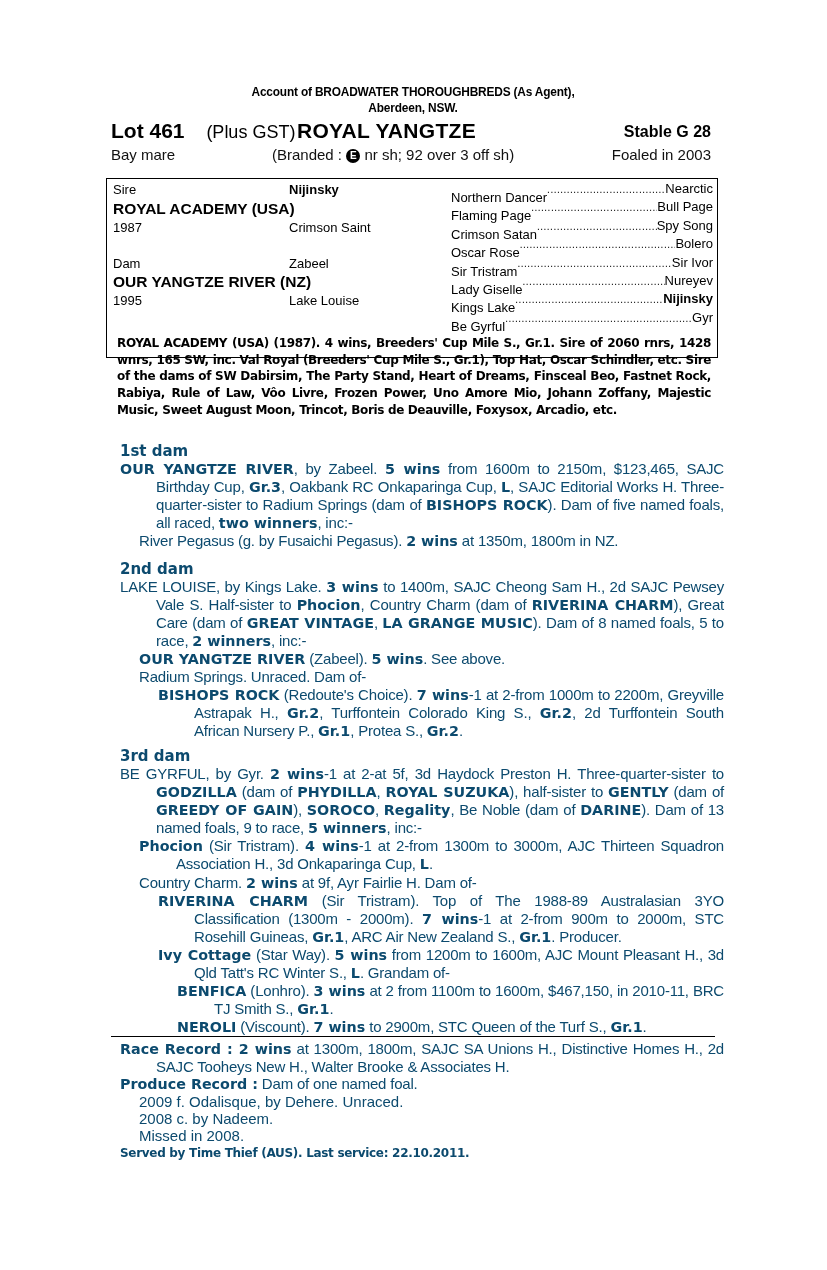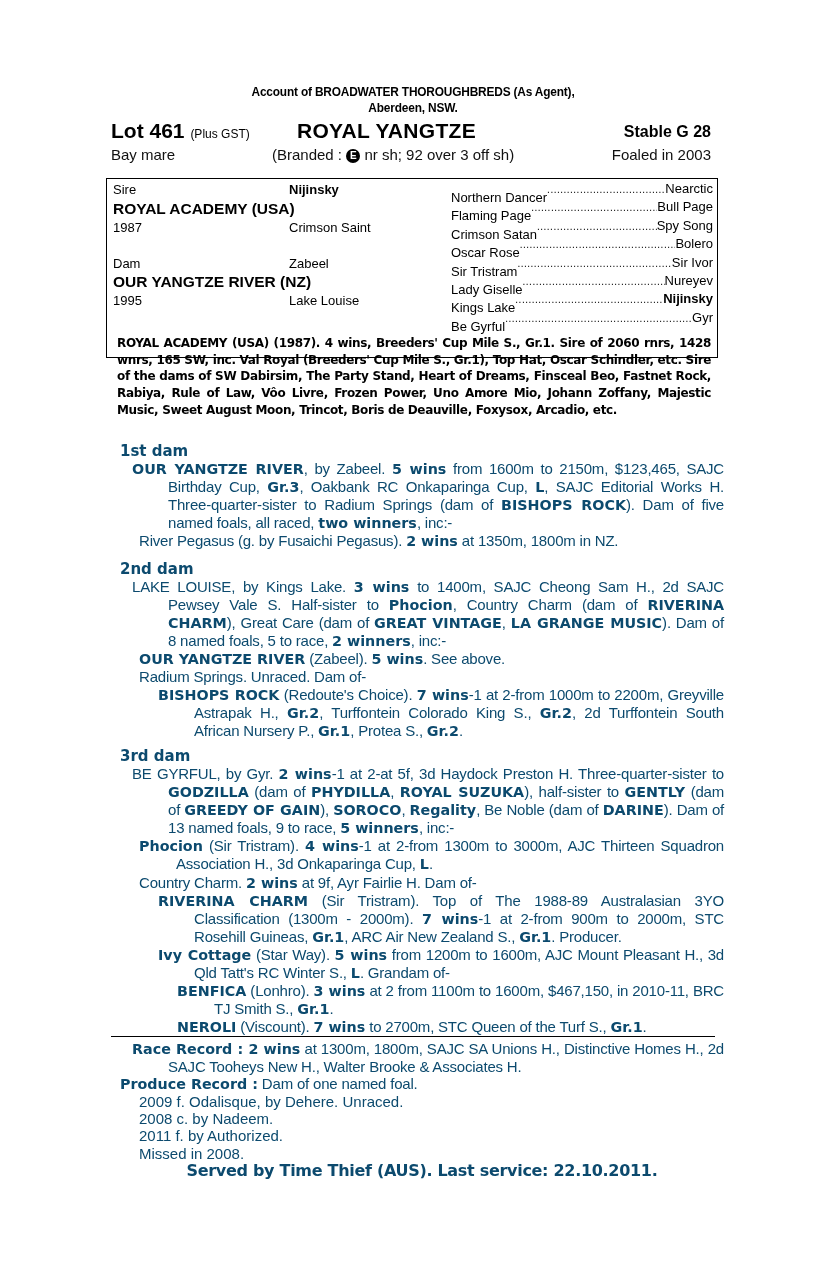--- a/index.html
+++ b/index.html
@@ -3,21 +3,21 @@
 <meta charset="utf-8">
 <style>
   html, body { margin: 0; padding: 0; background: #ffffff; }
   body { width: 827px; height: 1270px; position: relative; overflow: hidden;
          font-family: "Liberation Sans", sans-serif; color: #000; }
   .page { position: absolute; left: 111px; top: 84px; width: 604px; }
   .agent { text-align: center; font-family: "Liberation Sans", sans-serif; font-weight: bold;
            font-size: 13.5px; line-height: 16px; letter-spacing: -0.2px; transform: scaleX(0.88); transform-origin: center; }
   .titlerow { position: relative; height: 26px; margin-top: 2px; }
   .lot { position: absolute; left: 0; top: 0; font-weight: bold; font-size: 21px; line-height: 26px; }
-  .lot .gst { font-weight: normal; font-size: 12px; }
+  .lot .gst { font-weight: normal; font-size: 18px; margin-left: 16px; }
   .horse-name { position: absolute; left: 186px; top: 0; font-weight: bold; font-size: 21px; line-height: 26px; letter-spacing: 0.3px; }
   .stable { position: absolute; right: 4px; top: 2px; font-weight: bold; font-size: 16px; line-height: 24px; }
   .subrow { position: relative; height: 22px; font-size: 15px; line-height: 22px; color: #111; }
   .subrow .sex { position: absolute; left: 0; }
   .subrow .brand { position: absolute; left: 161px; }
   .subrow .foaled { position: absolute; right: 4px; }
   .brand-glyph { display: inline-block; width: 14px; height: 14px; border-radius: 50%; background: #000; color: #fff;
                  font-size: 10px; line-height: 14px; text-align: center; font-weight: bold; vertical-align: 1px; }
 
   .pedigree { position: absolute; left: 106px; top: 178px; width: 612px; height: 180px; border: 1.5px solid #000; box-sizing: border-box; }
@@ -31,27 +31,27 @@
   .ped-line .dots::after { content: "..................................................................................................."; letter-spacing: 0.5px; font-size: 10px; }
   .ped-line .r { flex: 0 0 auto; }
   .ped-line .r.bold { font-weight: bold; }
 
   .sire-para { position: absolute; left: 117px; top: 335px; width: 594px; font-family: "DejaVu Sans", sans-serif; font-weight: bold;
                font-size: 12px; line-height: 16.7px; text-align: justify; letter-spacing: -0.35px; }
 
   .section { position: absolute; left: 120px; width: 604px; font-size: 15px; line-height: 17.1px; color: #0c4a6e; }
   .sec-title { font-family: "DejaVu Sans", sans-serif; font-weight: bold; font-size: 15px; line-height: 17px; }
   .para { text-align: justify; letter-spacing: -0.2px; }
-  .para.lvl0 { margin-left: 12px; padding-left: 36px; text-indent: -36px; }
+  .para.lvl0 { margin-left: 0; padding-left: 36px; text-indent: -36px; }
   .para.lvl1 { padding-left: 56px; text-indent: -37px; }
   .para.lvl2 { padding-left: 74px; text-indent: -36px; }
   .para.lvl3 { padding-left: 94px; text-indent: -37px; }
   .para b { font-family: "DejaVu Sans", sans-serif; font-weight: bold; font-size: 14.3px; letter-spacing: 0; }
   .rule { position: absolute; left: 111px; top: 1036px; width: 604px; height: 0; border-top: 1.5px solid #000; }
-  .served { text-align: center; font-family: "DejaVu Sans", sans-serif; font-weight: bold; font-size: 16px; line-height: 17px; letter-spacing: -0.3px; }
+  .served { font-family: "DejaVu Sans", sans-serif; font-weight: bold; font-size: 12px; line-height: 17px; letter-spacing: -0.3px; }
   .produce-line { padding-left: 19px; }
 </style>
 </head>
 <body>
 
 <div class="page">
   <div class="agent">Account of BROADWATER THOROUGHBREDS (As Agent),</div>
   <div class="agent">Aberdeen, NSW.</div>
   <div class="titlerow">
     <div class="lot">
@@ -142,28 +142,27 @@
     <div class="para lvl2"><b>BISHOPS ROCK</b><span> (Redoute's Choice). </span><b>7 wins</b><span>-1 at 2-from 1000m to 2200m, Greyville Astrapak H., </span><b>Gr.2</b><span>, Turffontein Colorado King S., </span><b>Gr.2</b><span>, 2d Turffontein South African Nursery P., </span><b>Gr.1</b><span>, Protea S., </span><b>Gr.2</b><span>.</span></div>
   </div>
 <div class="section" style="top:748px;">
     <div class="sec-title">3rd dam</div>
     <div class="para lvl0"><span>BE GYRFUL, by Gyr. </span><b>2 wins</b><span>-1 at 2-at 5f, 3d Haydock Preston H. Three-quarter-sister to </span><b>GODZILLA</b><span> (dam of </span><b>PHYDILLA</b><span>, </span><b>ROYAL SUZUKA</b><span>), half-sister to </span><b>GENTLY</b><span> (dam of </span><b>GREEDY OF GAIN</b><span>), </span><b>SOROCO</b><span>, </span><b>Regality</b><span>, Be Noble (dam of </span><b>DARINE</b><span>). Dam of 13 named foals, 9 to race, </span><b>5 winners</b><span>, inc:-</span></div>
     <div class="para lvl1"><b>Phocion</b><span> (Sir Tristram). </span><b>4 wins</b><span>-1 at 2-from 1300m to 3000m, AJC Thirteen Squadron Association H., 3d Onkaparinga Cup, </span><b>L</b><span>.</span></div>
     <div class="para lvl1"><span>Country Charm. </span><b>2 wins</b><span> at 9f, Ayr Fairlie H. Dam of-</span></div>
     <div class="para lvl2"><b>RIVERINA CHARM</b><span> (Sir Tristram). Top of The 1988-89 Australasian 3YO Classification (1300m - 2000m). </span><b>7 wins</b><span>-1 at 2-from 900m to 2000m, STC Rosehill Guineas, </span><b>Gr.1</b><span>, ARC Air New Zealand S., </span><b>Gr.1</b><span>. Producer.</span></div>
     <div class="para lvl2"><b>Ivy Cottage</b><span> (Star Way). </span><b>5 wins</b><span> from 1200m to 1600m, AJC Mount Pleasant H., 3d Qld Tatt's RC Winter S., </span><b>L</b><span>. Grandam of-</span></div>
     <div class="para lvl3"><b>BENFICA</b><span> (Lonhro). </span><b>3 wins</b><span> at 2 from 1100m to 1600m, $467,150, in 2010-11, BRC TJ Smith S., </span><b>Gr.1</b><span>.</span></div>
-    <div class="para lvl3"><b>NEROLI</b><span> (Viscount). </span><b>7 wins</b><span> to 2700m, STC Queen of the Turf S., </span><b>Gr.1</b><span>.</span></div>
+    <div class="para lvl3"><b>NEROLI</b><span> (Viscount). </span><b>7 wins</b><span> to 2900m, STC Queen of the Turf S., </span><b>Gr.1</b><span>.</span></div>
   </div>
 
 <div class="rule"></div>
 
 <div class="section" style="top:1040px;">
   <div class="para lvl0" id="race-record"><b>Race Record : 2 wins</b><span> at 1300m, 1800m, SAJC SA Unions H., Distinctive Homes H., 2d SAJC Tooheys New H., Walter Brooke &amp; Associates H.</span></div>
   <div class="para" id="produce-record"><b>Produce Record :</b><span> Dam of one named foal.</span></div>
   <div id="produce-entries">
       <div class="produce-line">2009 f. Odalisque, by Dehere. Unraced.</div>
       <div class="produce-line">2008 c. by Nadeem.</div>
-      <div class="produce-line">2011 f. by Authorized.</div>
       <div class="produce-line">Missed in 2008.</div>
     </div>
   <div class="served">Served by Time Thief (AUS). Last service: 22.10.2011.</div>
 </div>
 
 </body></html>

